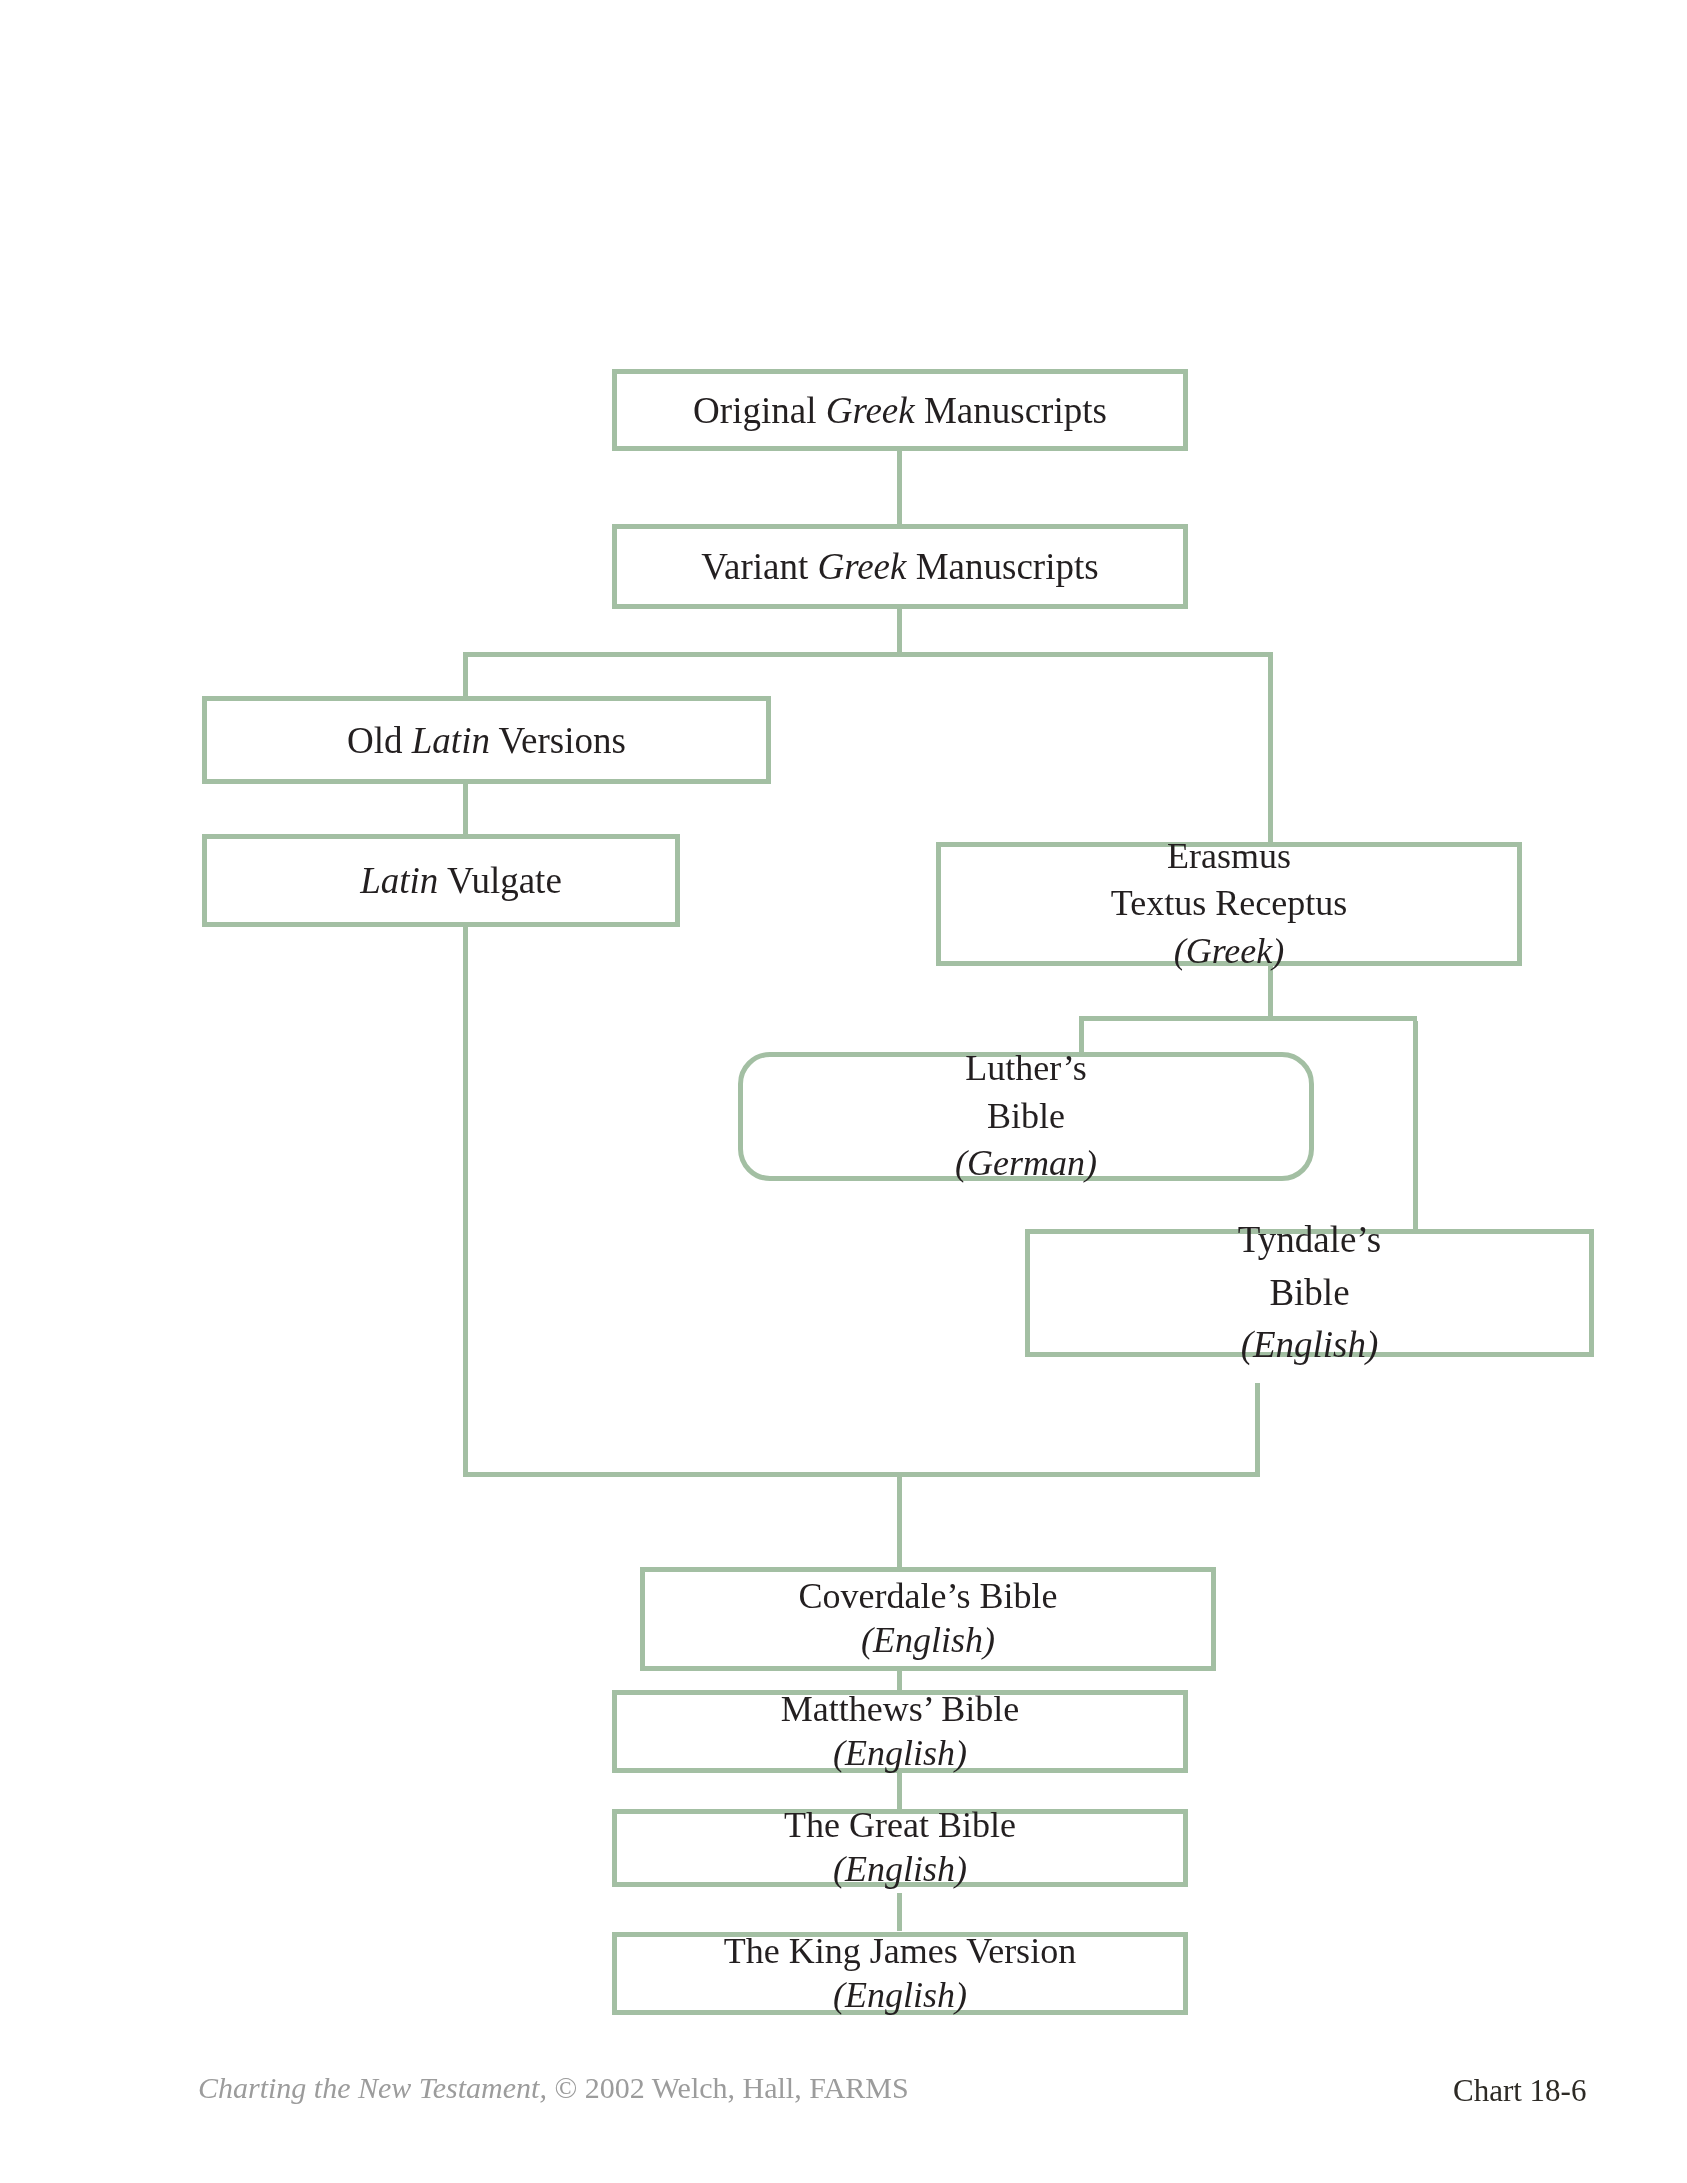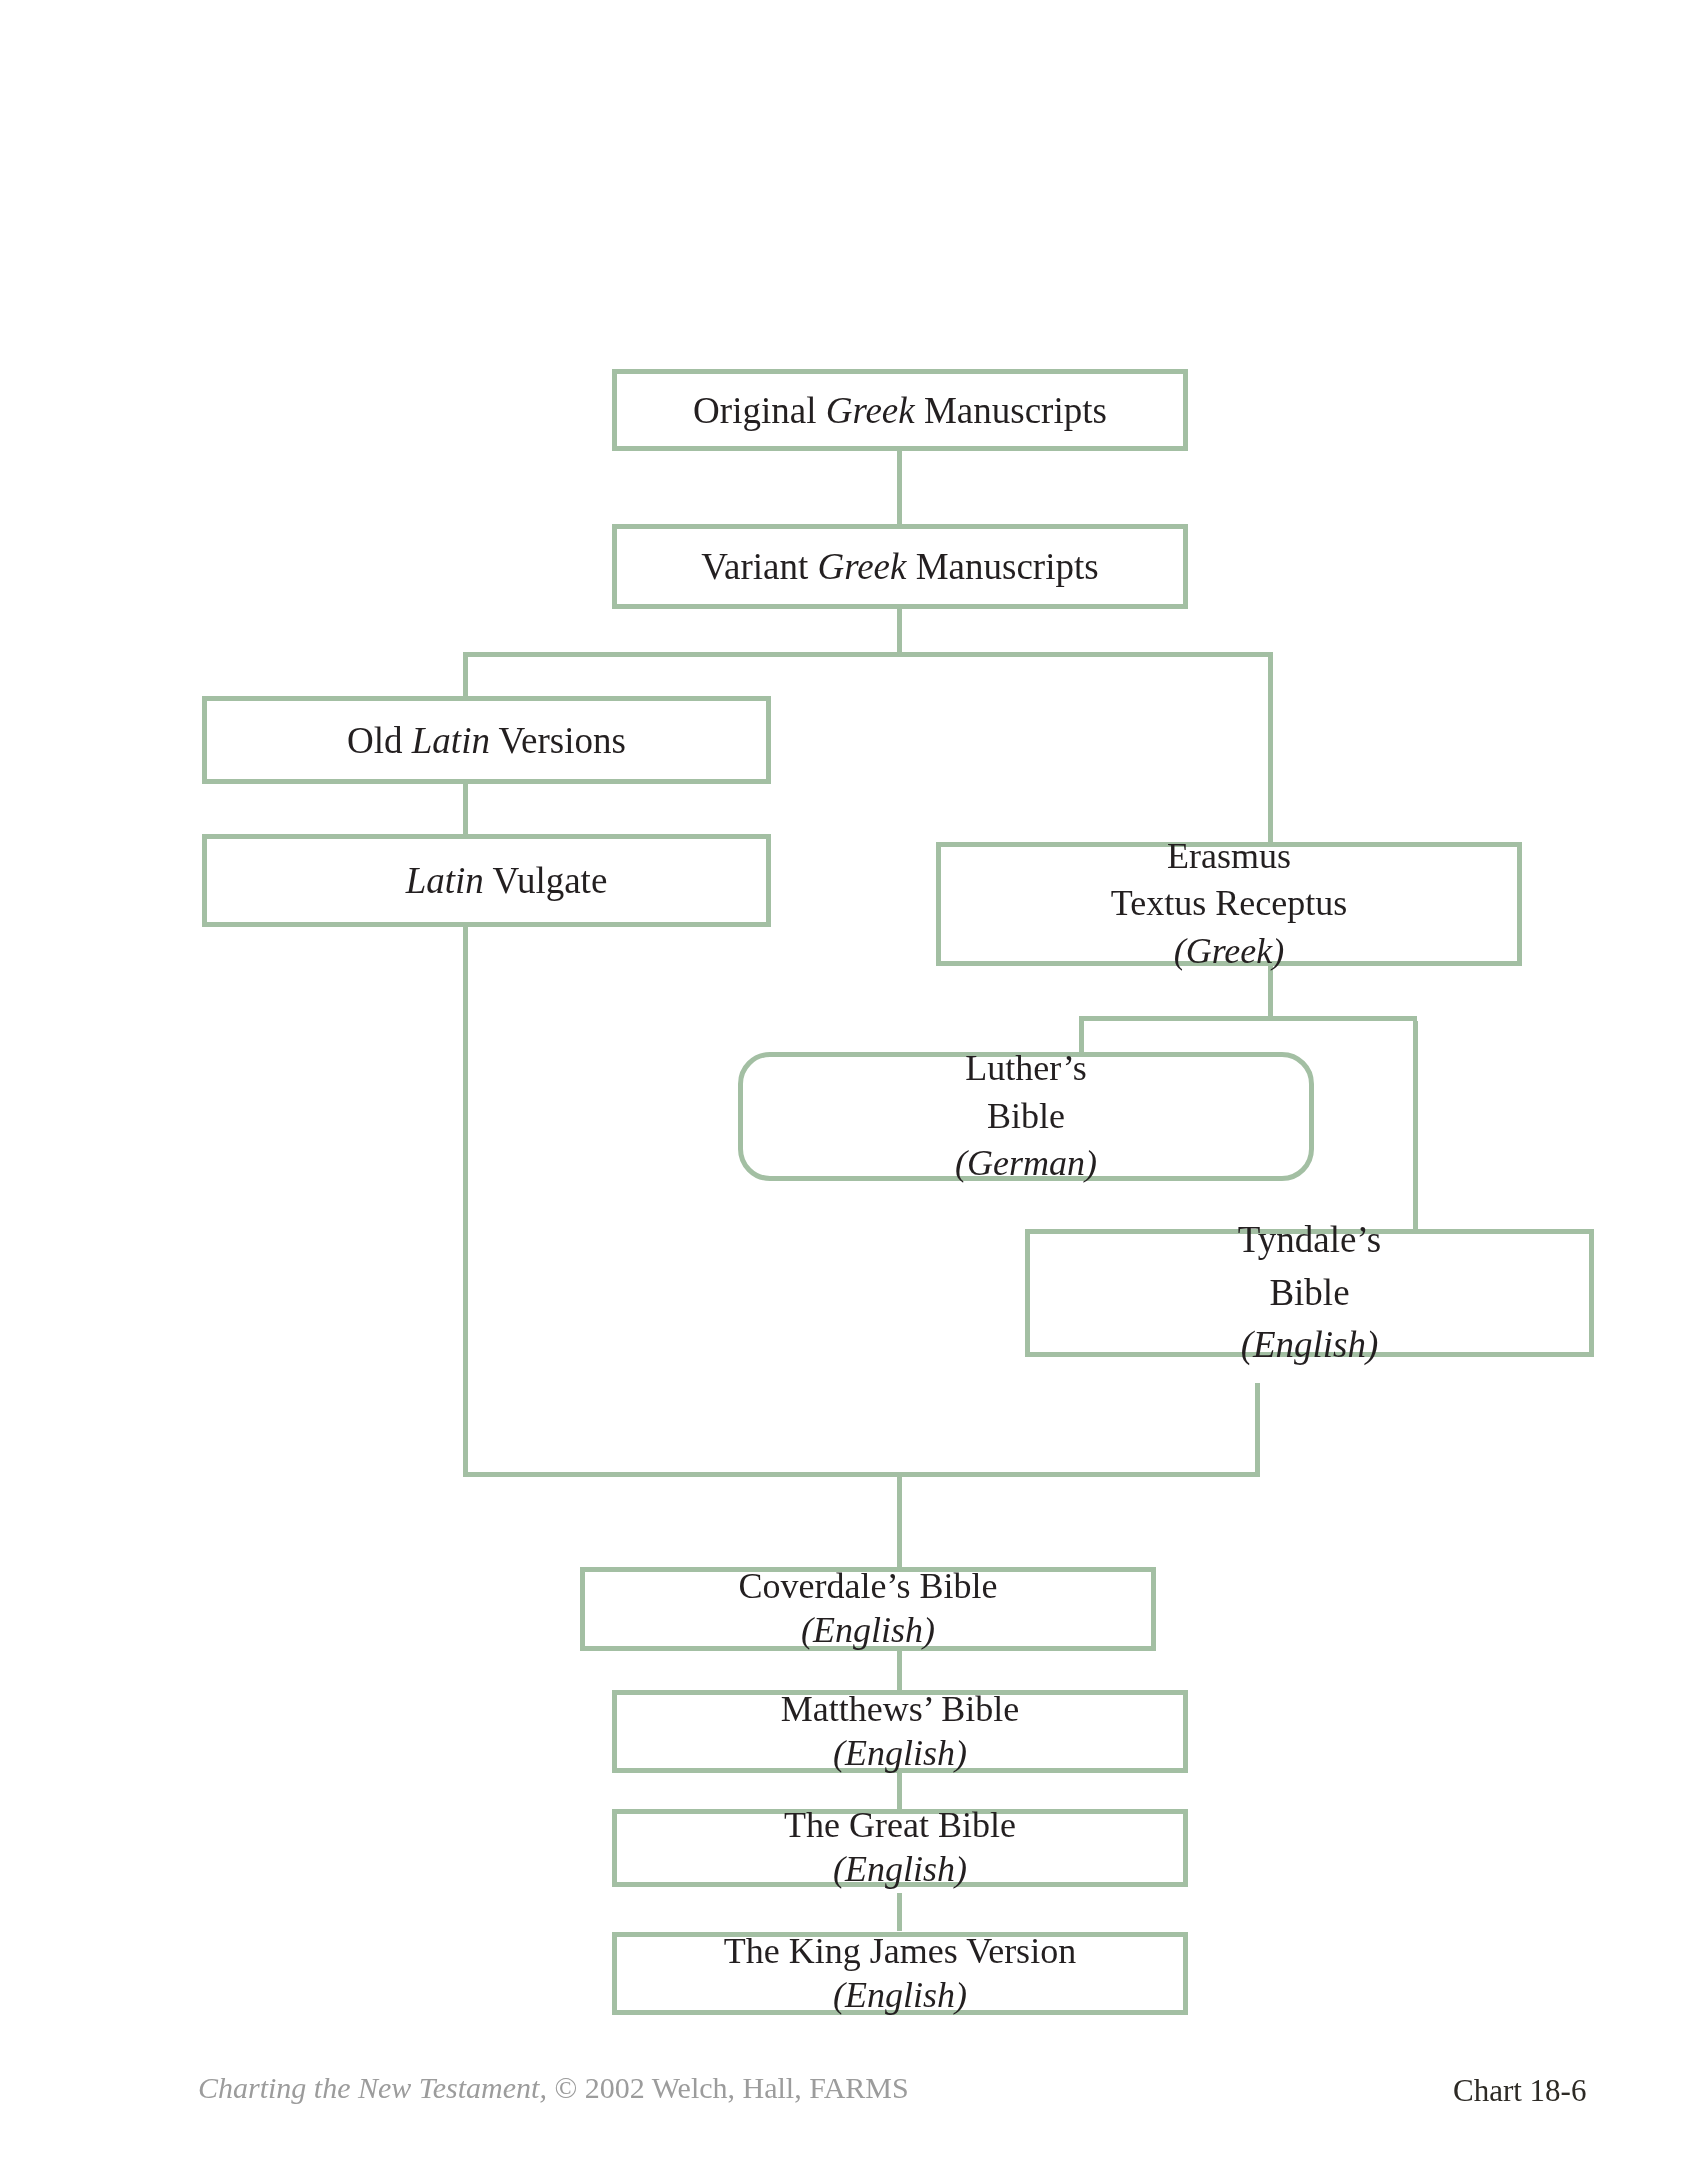--- a/index.html
+++ b/index.html
@@ -39,25 +39,25 @@
   .bline{display:block;white-space:nowrap;}
   .it{font-style:italic;}
   .fs1{font-size:37px;}          
   .fs2{font-size:36px;line-height:1.22;} 
   .fs3{font-size:36px;line-height:1.32;} 
   .fs3t{font-size:37px;line-height:1.42;} 
   .cn{position:absolute;background:var(--connector-green);z-index:1;}
   .b-original {left:612px; top:369px;  width:576px; height:82px;}
   .b-variant  {left:612px; top:524px;  width:576px; height:85px;}
   .b-oldlatin {left:202px; top:696px; width:569px; height:88px;}
-  .b-vulgate  {left:202px; top:834px; width:569px; height:93px;padding-left:40px;}
+  .b-vulgate  {left:202px; top:834px; width:478px; height:93px;padding-left:40px;}
   .b-erasmus  {left:936px;top:842px; width:586px; height:124px;}
   .b-luther   {left:738px;top:1052px; width:576px; height:129px;border-radius:32px;}
   .b-tyndale  {left:1025px;top:1229px; width:569px; height:128px;}
-  .b-coverdale{left:580px; top:1567px; width:576px; height:84px;}
+  .b-coverdale{left:640px; top:1567px; width:576px; height:104px;}
   .b-matthews {left:612px; top:1690px; width:576px; height:83px;}
   .b-great    {left:612px; top:1809px; width:576px; height:78px;}
   .b-kjv      {left:612px; top:1932px; width:576px; height:83px;}
   .footer-left{
     position:absolute;left:198px;top:2071px;
     font-size:30px;color:var(--footer-gray);white-space:nowrap;
   }
   .footer-right{
     position:absolute;left:1453px;top:2073px;
     font-size:31px;color:var(--footer-right-dark);white-space:nowrap;

